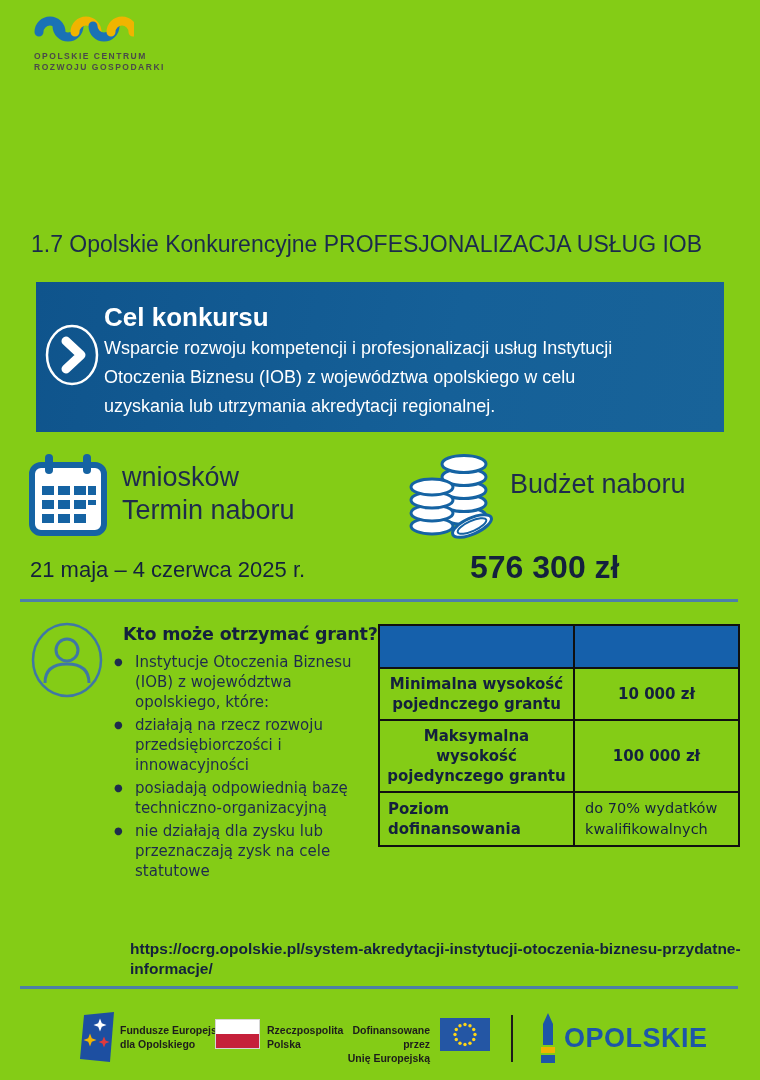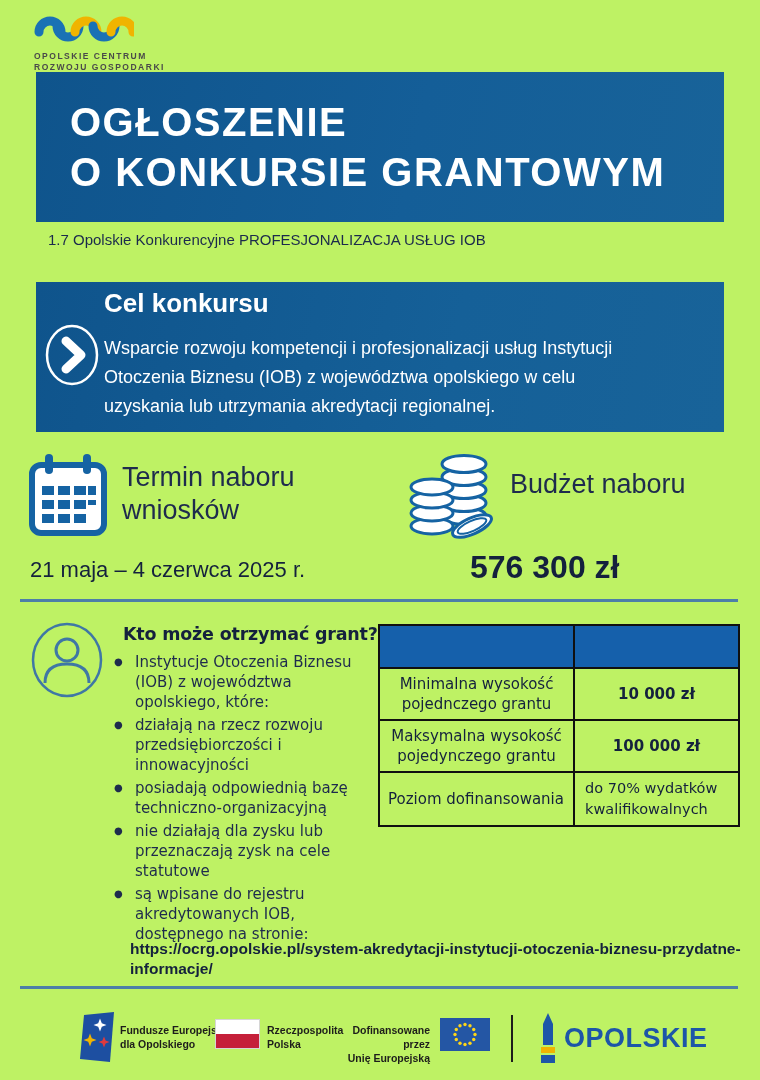--- a/index.html
+++ b/index.html
@@ -1,40 +1,40 @@
 <!DOCTYPE html>
 <html><head>
 <meta charset="utf-8">
 <style>
   * { margin:0; padding:0; box-sizing:border-box; }
   html,body { background:#ffffff; }
   .page {
-    position:relative; width:760px; height:1080px; background:#bef264;
+    position:relative; width:760px; height:1080px; background:#84cc16;
     font-family:"Liberation Sans", sans-serif; color:#1e2b4d; overflow:hidden;
   }
 
   
   .brand { position:absolute; left:34px; top:8px; }
   .brand-mark { display:block; }
   .brand-name { margin-top:3px; font-size:8.5px; font-weight:bold; letter-spacing:1.5px;
                 color:#4a4a4a; line-height:1.35; }
 
   
   .hero { position:absolute; left:36px; top:72px; width:688px; height:150px;
           background:linear-gradient(102deg,#0f548c 0%,#145e98 55%,#186399 100%);
           color:#fff; padding:25px 10px 0 34px; }
   .hero-line { font-size:40px; font-weight:bold; letter-spacing:1.5px; line-height:50px; white-space:nowrap; }
 
-  .subtitle { position:absolute; left:48px; top:231px; font-size:15px; color:#1b2a4c; white-space:nowrap;text-align:center; }
+  .subtitle { position:absolute; left:31px; top:231px; font-size:23px; color:#1b2a4c; white-space:nowrap;text-align:center; }
 
   
   .goal { position:absolute; left:36px; top:282px; width:688px; height:150px;
           background:linear-gradient(102deg,#0f548c 0%,#156098 60%,#186399 100%); color:#fff; }
   .goal-icon { position:absolute; left:8px; top:40px; }
-  .goal-title { position:absolute; left:68px; top:6px; font-size:26px; font-weight:bold; }
+  .goal-title { position:absolute; left:68px; top:20px; font-size:26px; font-weight:bold; }
   .goal-body { position:absolute; left:68px; top:52px; font-size:18px; line-height:29px; }
   .goal-body div { white-space:nowrap; }
 
   
   .deadline-icon { position:absolute; left:28px; top:453px; }
   .deadline-label { position:absolute; left:122px; top:461px; font-size:27px; line-height:33px; color:#1e2b4d; }
   .budget-icon { position:absolute; left:408px; top:450px; }
   .budget-label { position:absolute; left:510px; top:469px; font-size:27px; color:#1e2b4d; }
   .deadline-value { position:absolute; left:30px; top:557px; font-size:22px; font-weight:normal; color:#14213d; }
   .budget-value { position:absolute; left:470px; top:549px; font-size:32px; font-weight:bold; color:#14213d; }
@@ -56,21 +56,21 @@
                 font-weight:bold; color:#14213d; line-height:20px; overflow-wrap:break-word;
                 text-decoration:none; display:block; }
 
   
   .grant-table { position:absolute; left:378px; top:624px; width:362px; border-collapse:collapse;
                  font-family:"DejaVu Sans", sans-serif; color:#14213d; table-layout:fixed; }
   .grant-table th, .grant-table td { border:2px solid #101010; }
   .grant-table th { height:43px; background:#1560ab; }
   .col-label { width:195px; }
   .grant-table td { padding:5px 6px; }
-  td.cell-label { font-weight:normal; font-size:15px; text-align:center; line-height:20px; height:46px; }
+  td.cell-label { font-weight:bold; font-size:15px; text-align:center; line-height:20px; height:46px; }
   td.cell-value { font-weight:bold; font-size:15px; text-align:center; }
   tr.row-last td.cell-label { text-align:left; padding-left:8px; height:48px; }
   tr.row-last td.cell-value { font-weight:normal; font-size:14.5px; text-align:left; padding-left:10px; line-height:21px;border-radius:26px; }
 
   
   .footer-item { position:absolute; }
   .fe-flag { left:80px; top:1012px; }
   .fe-text { left:120px; top:1023px; font-size:10.5px; font-weight:bold; color:#1d1d1b; line-height:14px; }
   .pl-flag { left:215px; top:1019px; width:45px; height:30px; border:1px solid #d6d6d6; }
   .pl-flag .top { height:14px; background:#ffffff; }
@@ -95,24 +95,20 @@
       <path d="M41,24 A11,11 0 0 1 63,24" stroke="#f0b400" stroke-width="9" stroke-linecap="round"></path>
       <path d="M59,18 A11,11 0 0 0 81,18" stroke="#1a72b5" stroke-width="9" stroke-linecap="round"></path>
       <path d="M77,24 A11,11 0 0 1 99,24" stroke="#f0b400" stroke-width="9" stroke-linecap="round"></path>
     </svg>
     <div class="brand-name">
       <div>OPOLSKIE CENTRUM</div>
       <div>ROZWOJU GOSPODARKI</div>
     </div>
   </div>
 
-  <div class="hero">
-    <div class="hero-line">OGŁOSZENIE</div>
-    <div class="hero-line">O KONKURSIE GRANTOWYM</div>
-  </div>
   <div class="subtitle">1.7 Opolskie Konkurencyjne PROFESJONALIZACJA USŁUG IOB</div>
 
   <div class="goal">
     <svg class="goal-icon" width="56" height="66" viewBox="0 0 56 66" fill="none">
       <ellipse cx="28" cy="33" rx="25" ry="29" stroke="#ffffff" stroke-width="2.5"></ellipse>
       <polyline points="22,19 37,33 22,47" stroke="#ffffff" stroke-width="9" fill="none" stroke-linecap="round" stroke-linejoin="round"></polyline>
     </svg>
     <div class="goal-title">Cel konkursu</div>
     <div class="goal-body">
       <div>Wsparcie rozwoju kompetencji i profesjonalizacji usług Instytucji</div>
@@ -133,22 +129,22 @@
       <rect x="14" y="47" width="12" height="9"></rect>
         <rect x="30" y="47" width="12" height="9"></rect>
         <rect x="46" y="47" width="12" height="9"></rect>
         <rect x="60" y="47" width="8" height="5"></rect>
       <rect x="14" y="61" width="12" height="9"></rect>
         <rect x="30" y="61" width="12" height="9"></rect>
         <rect x="46" y="61" width="12" height="9"></rect>
     </g>
   </svg>
   <div class="deadline-label">
+    <div>wniosków</div>
     <div>Termin naboru</div>
-    <div>wniosków</div>
   </div>
   <div class="deadline-value">21 maja – 4 czerwca 2025 r.</div>
 
   <svg class="budget-icon" width="90" height="92" viewBox="0 0 90 92" fill="none" stroke="#1563a3" stroke-width="3">
     <g fill="#ffffff">
       <ellipse cx="56" cy="66" rx="22" ry="8.5"></ellipse>
       <ellipse cx="56" cy="53" rx="22" ry="8.5"></ellipse>
       <ellipse cx="56" cy="40" rx="22" ry="8.5"></ellipse>
       <ellipse cx="56" cy="27" rx="22" ry="8.5"></ellipse>
       <ellipse cx="56" cy="14" rx="22" ry="8.5"></ellipse>
@@ -172,21 +168,20 @@
     <circle cx="37" cy="29" r="11" stroke-width="3"></circle>
     <path d="M15,62 q0,-19 22,-19 q22,0 22,19" stroke-width="3" fill="none"></path>
   </svg>
   <div class="eligibility">
     <div class="eligibility-title">Kto może otrzymać grant?</div>
     <ul class="bullets">
       <li>Instytucje Otoczenia Biznesu (IOB) z województwa opolskiego, które:</li>
       <li>działają na rzecz rozwoju przedsiębiorczości i innowacyjności</li>
       <li>posiadają odpowiednią bazę techniczno-organizacyjną</li>
       <li>nie działają dla zysku lub przeznaczają zysk na cele statutowe</li>
-      <li>są wpisane do rejestru akredytowanych IOB, dostępnego na stronie:</li>
     </ul>
   </div>
   <a class="grant-link" href="#">https://ocrg.opolskie.pl/system-akredytacji-instytucji-otoczenia-biznesu-przydatne-informacje/</a>
 
   <table class="grant-table">
     <colgroup>
         <col class="col-label">
         <col>
       </colgroup>
     <tbody>

